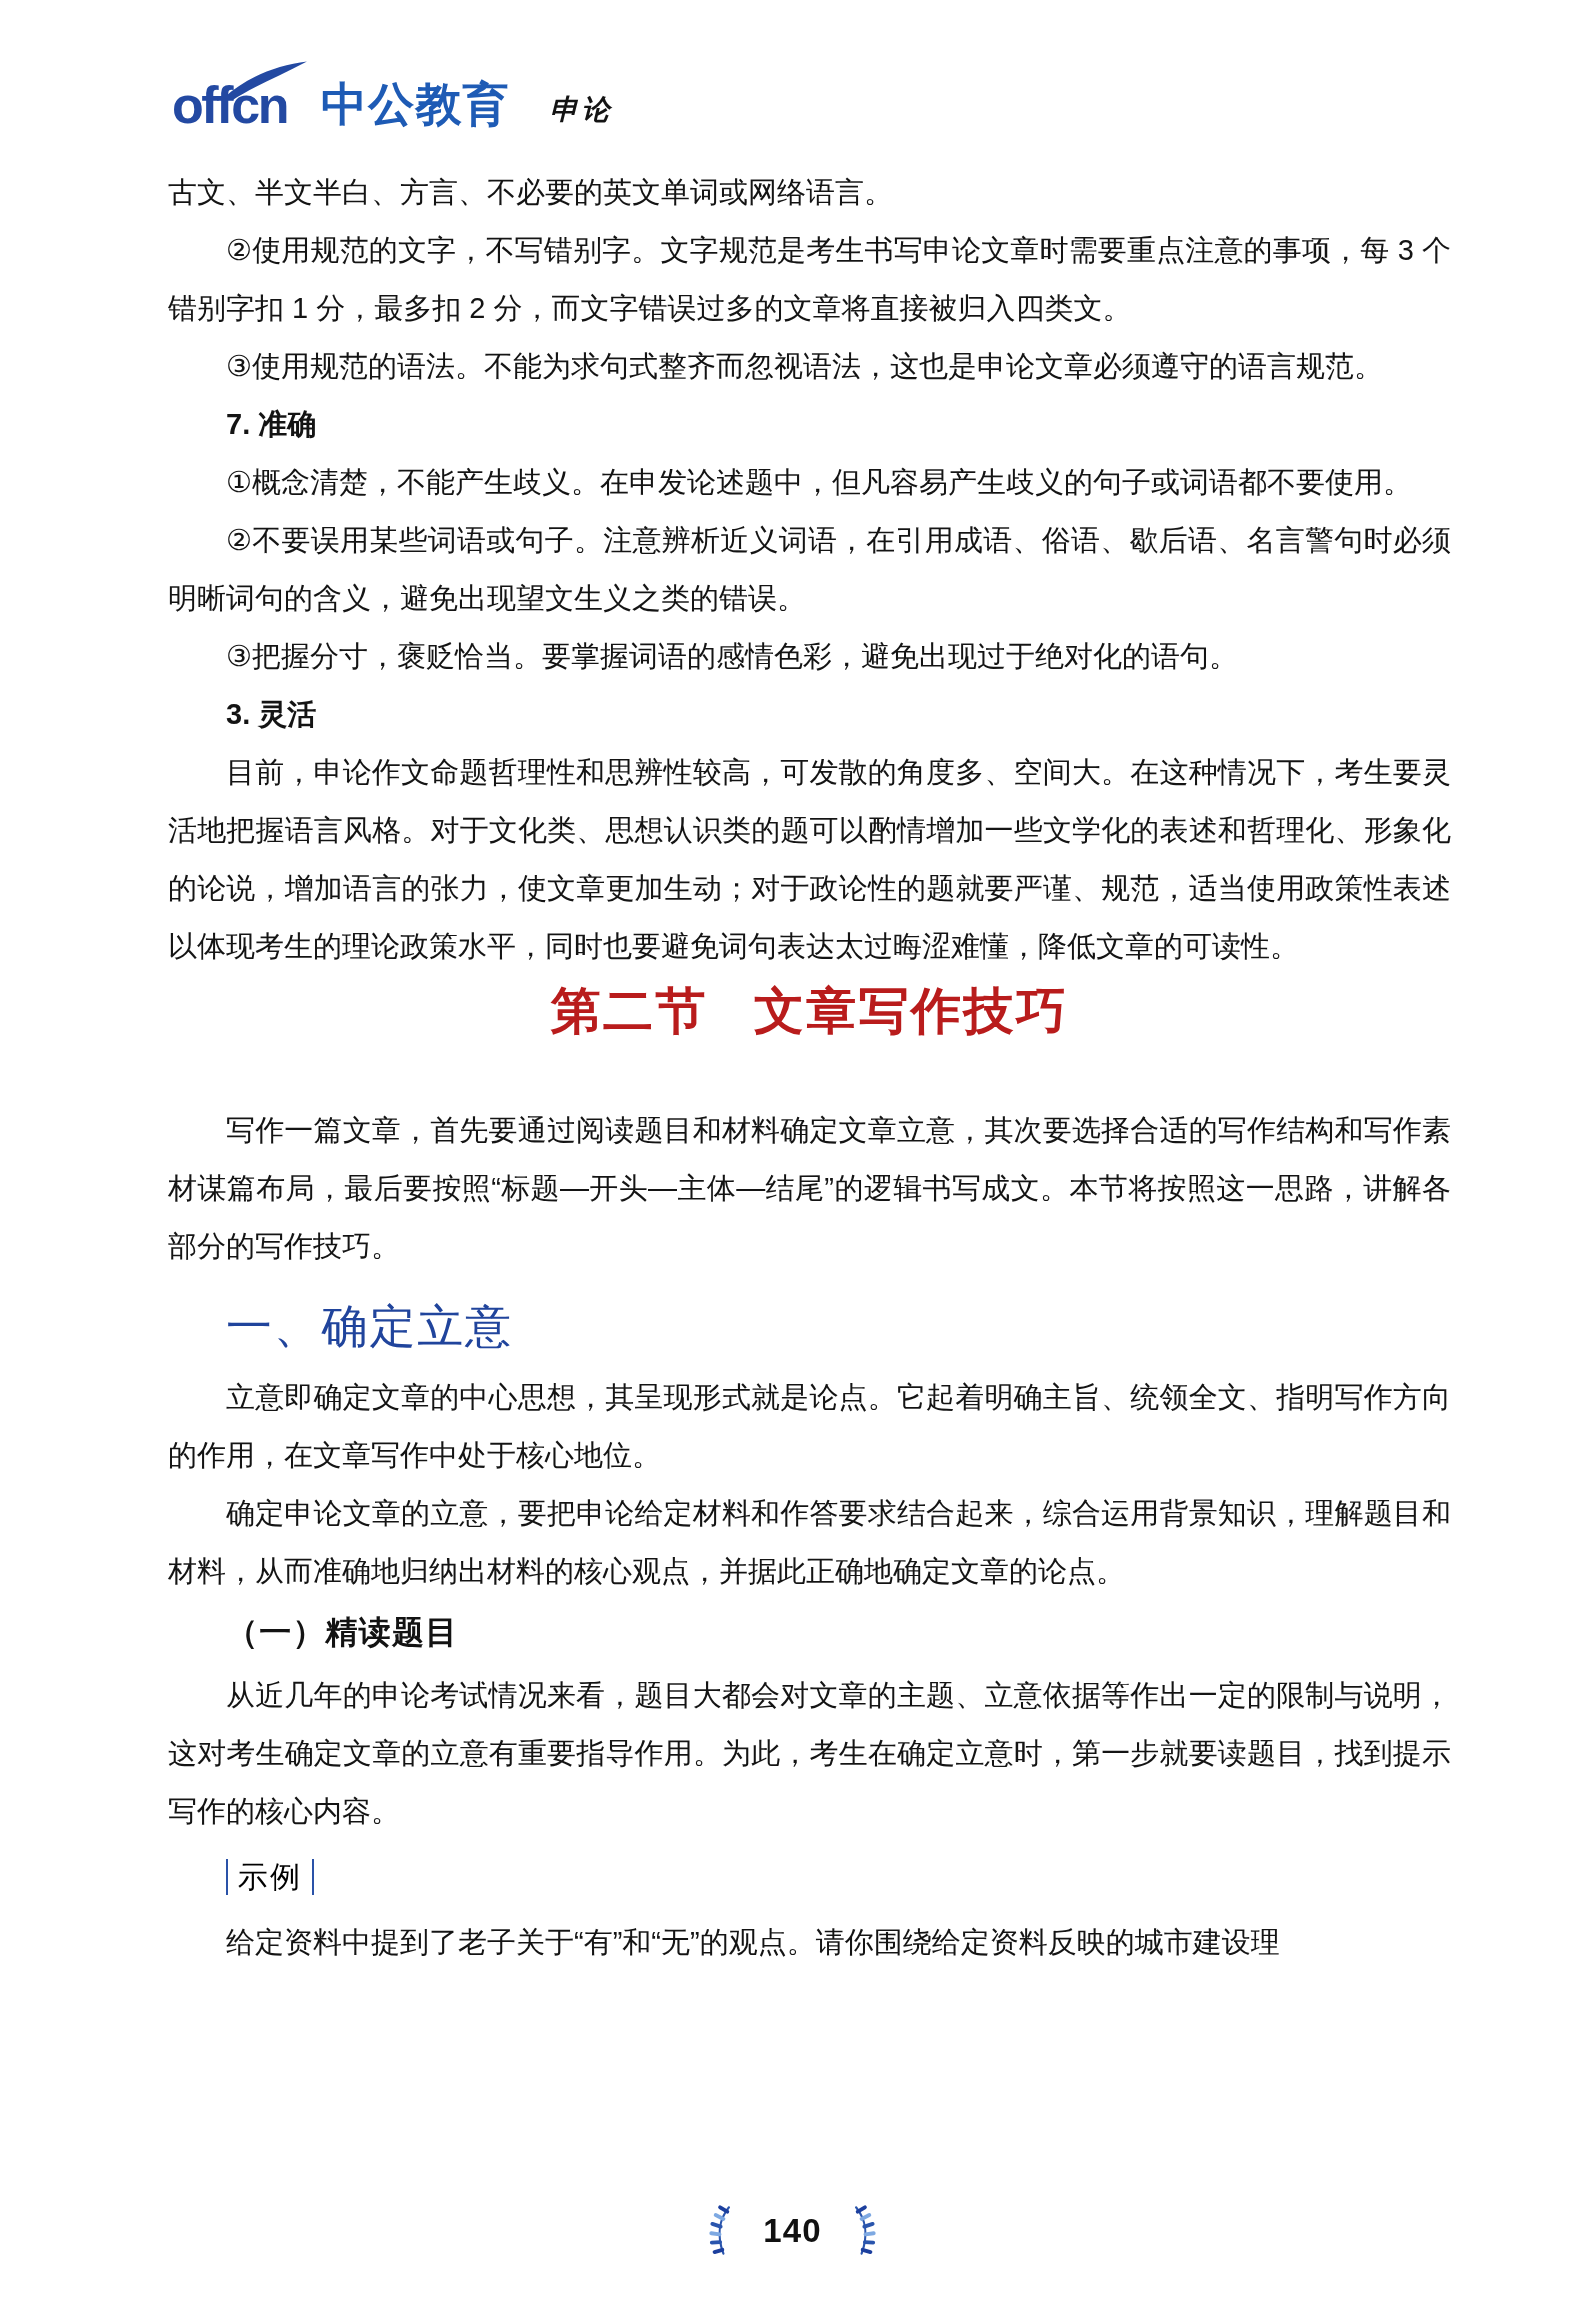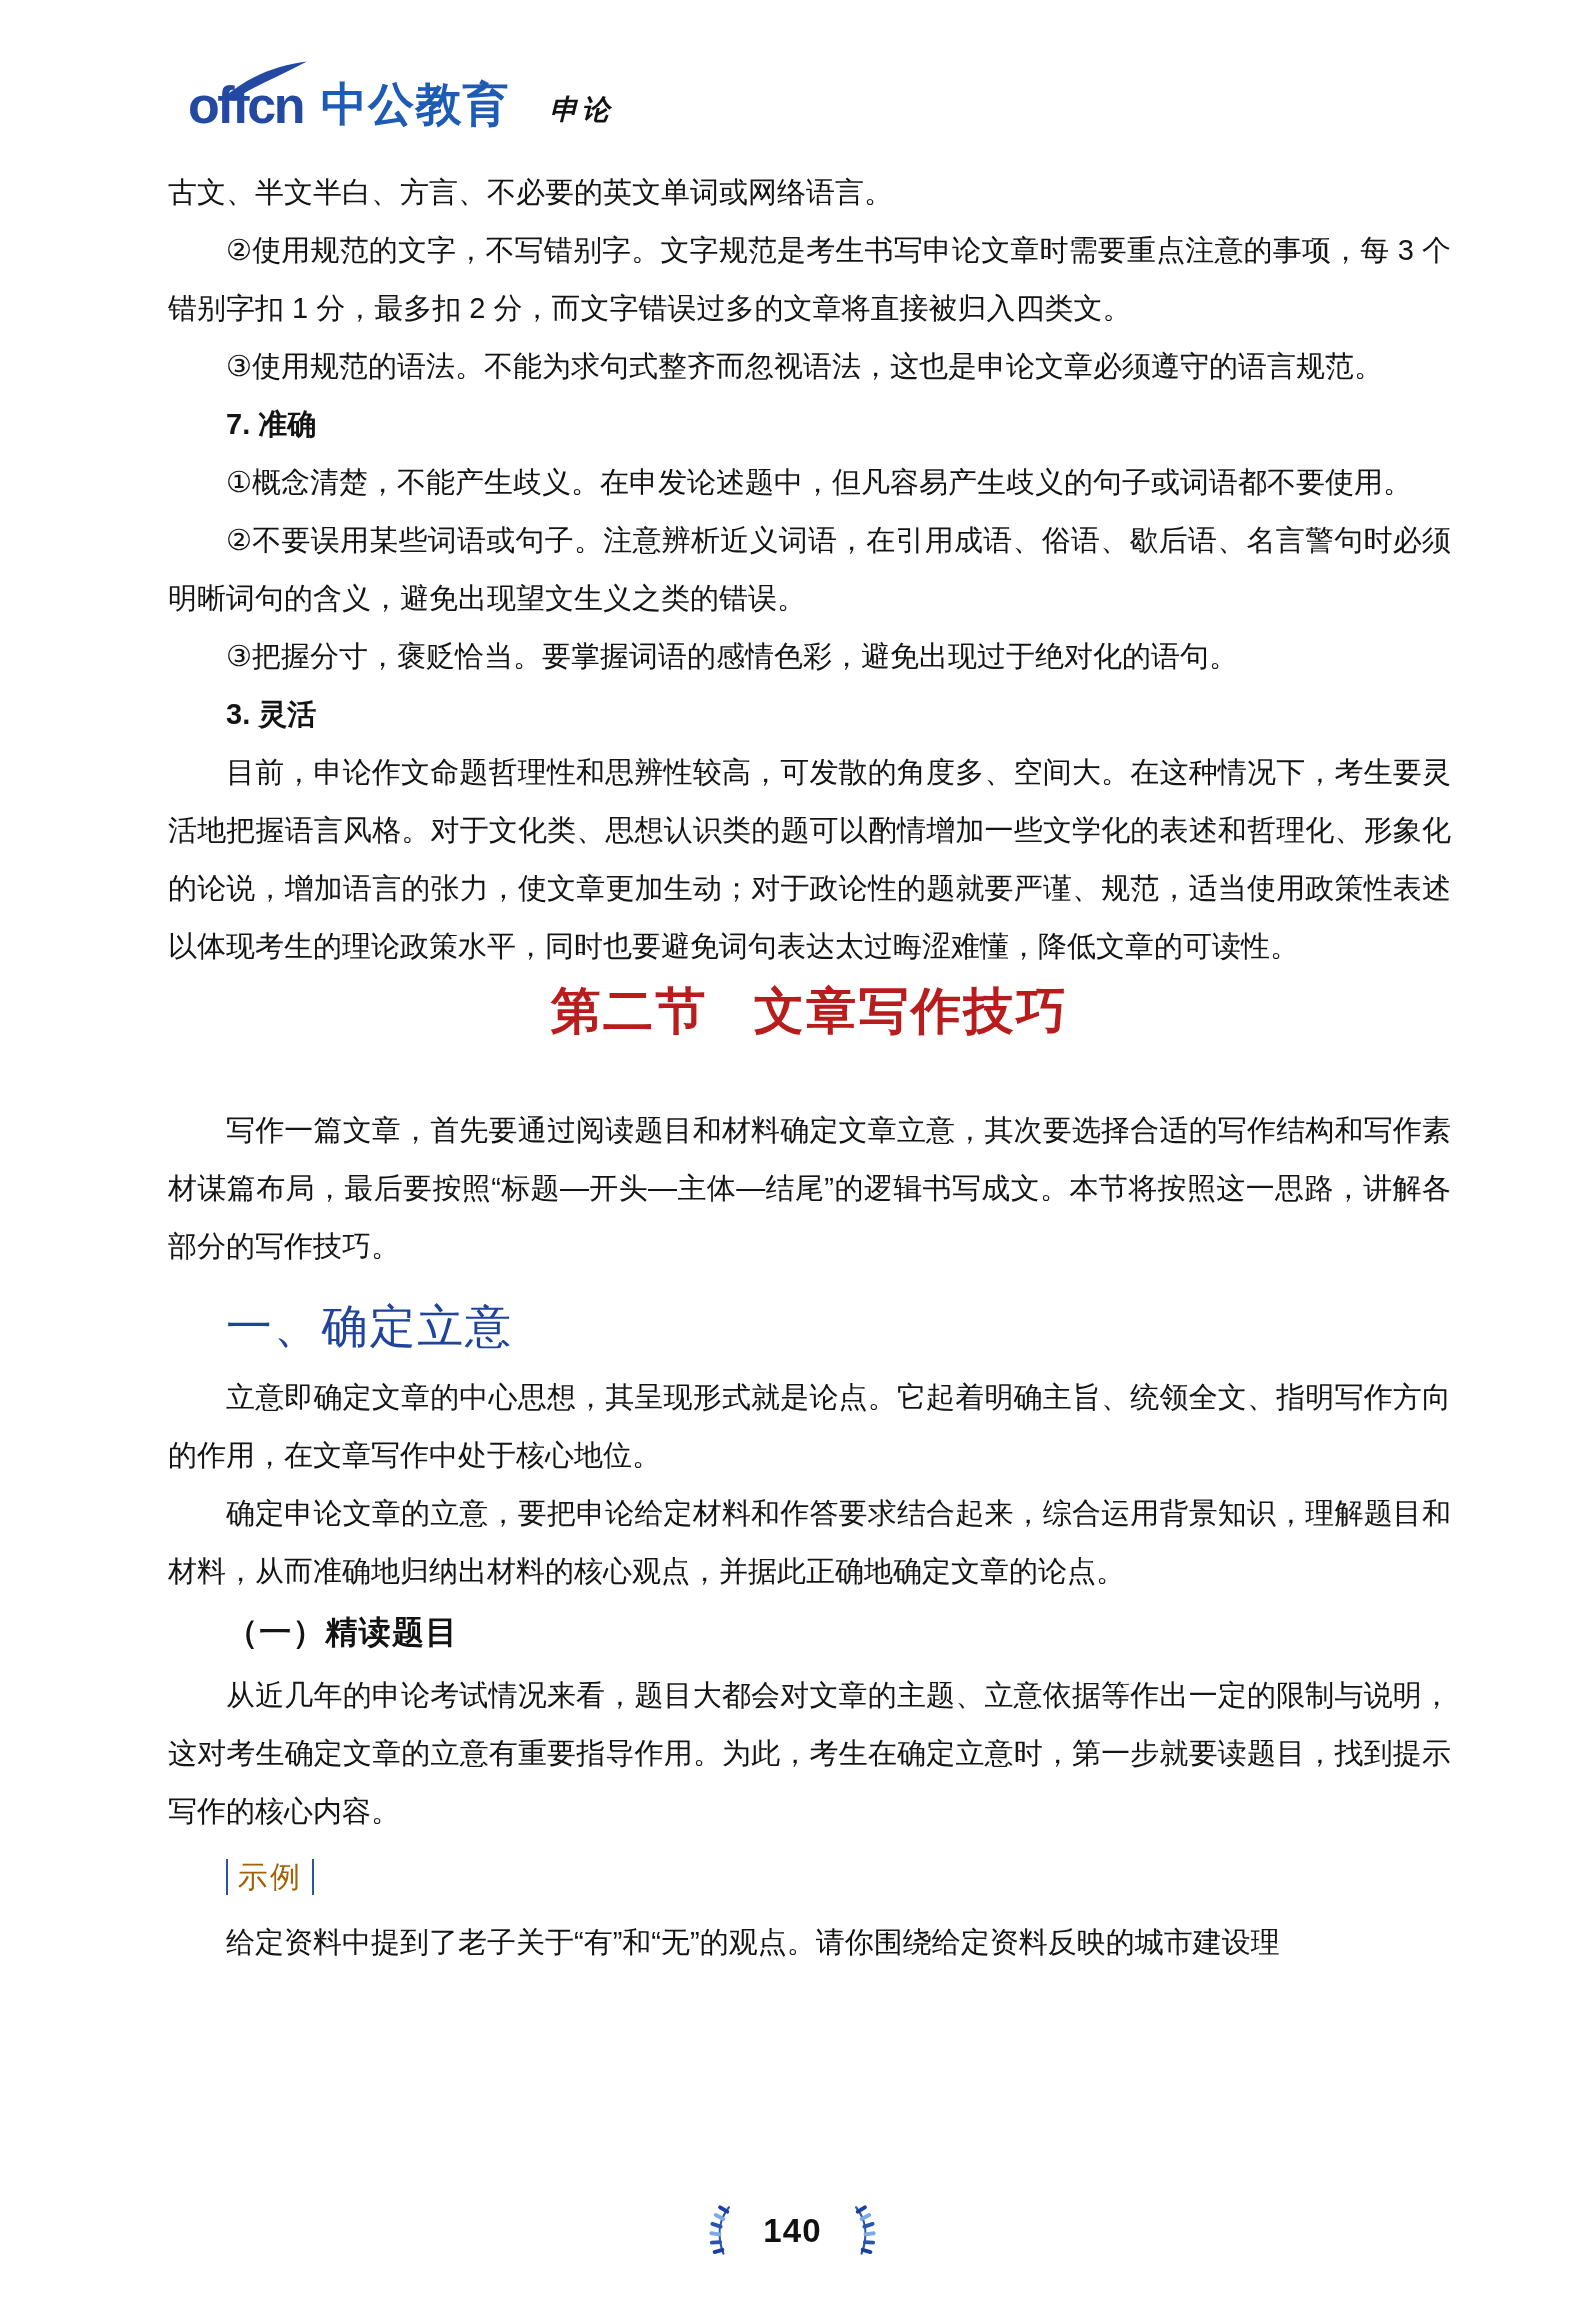--- a/index.html
+++ b/index.html
@@ -12,21 +12,21 @@
     overflow:hidden;
   }
 
   
   .brand-row {
     position:absolute; top:68px; left:172px;
     display:flex; align-items:flex-end;
   }
   .logo-wrap { position:relative; width:131px; height:63px; }
   .logo-text {
-    position:absolute; left:16px; bottom:0;
+    position:absolute; left:0; bottom:0;
     font-size:52px; line-height:1; font-weight:bold;
     color:#2349a2; letter-spacing:-2.4px;
   }
   .logo-swoosh { position:absolute; top:-8.5px; left:47px; width:91px; height:43px; }
   .brand-name {
     font-size:46px; line-height:1; font-weight:bold;
     color:#1e5bb5; margin-left:18px; padding-bottom:3.6px; letter-spacing:1.2px;
   }
   .book-label {
     font-size:28px; line-height:1; font-weight:bold;
@@ -65,21 +65,21 @@
     margin-top:9px !important; margin-left:58px !important;
     font-size:32px; line-height:46px; font-weight:bold;
     color:#131313; text-indent:0; letter-spacing:1.2px;
   }
   .after-sub2 { margin-top:11px !important; }
 
   .example-row { margin-top:14.6px !important; margin-left:58px !important; text-indent:0; line-height:44px; }
   .example-label {
     display:inline-block;
     font-size:30px; line-height:36px;
-    color:#a16207; letter-spacing:2.4px;
+    color:#000000; letter-spacing:2.4px;
     border-left:2.4px solid #2a52a8; border-right:2.4px solid #2a52a8;
     padding:0 9.7px;
   }
   .after-example { margin-top:14px !important; }
 
   
   .footer {
     position:absolute; top:2204px; left:0; width:1585px;
     display:flex; justify-content:center; align-items:center; gap:28px;
   }

